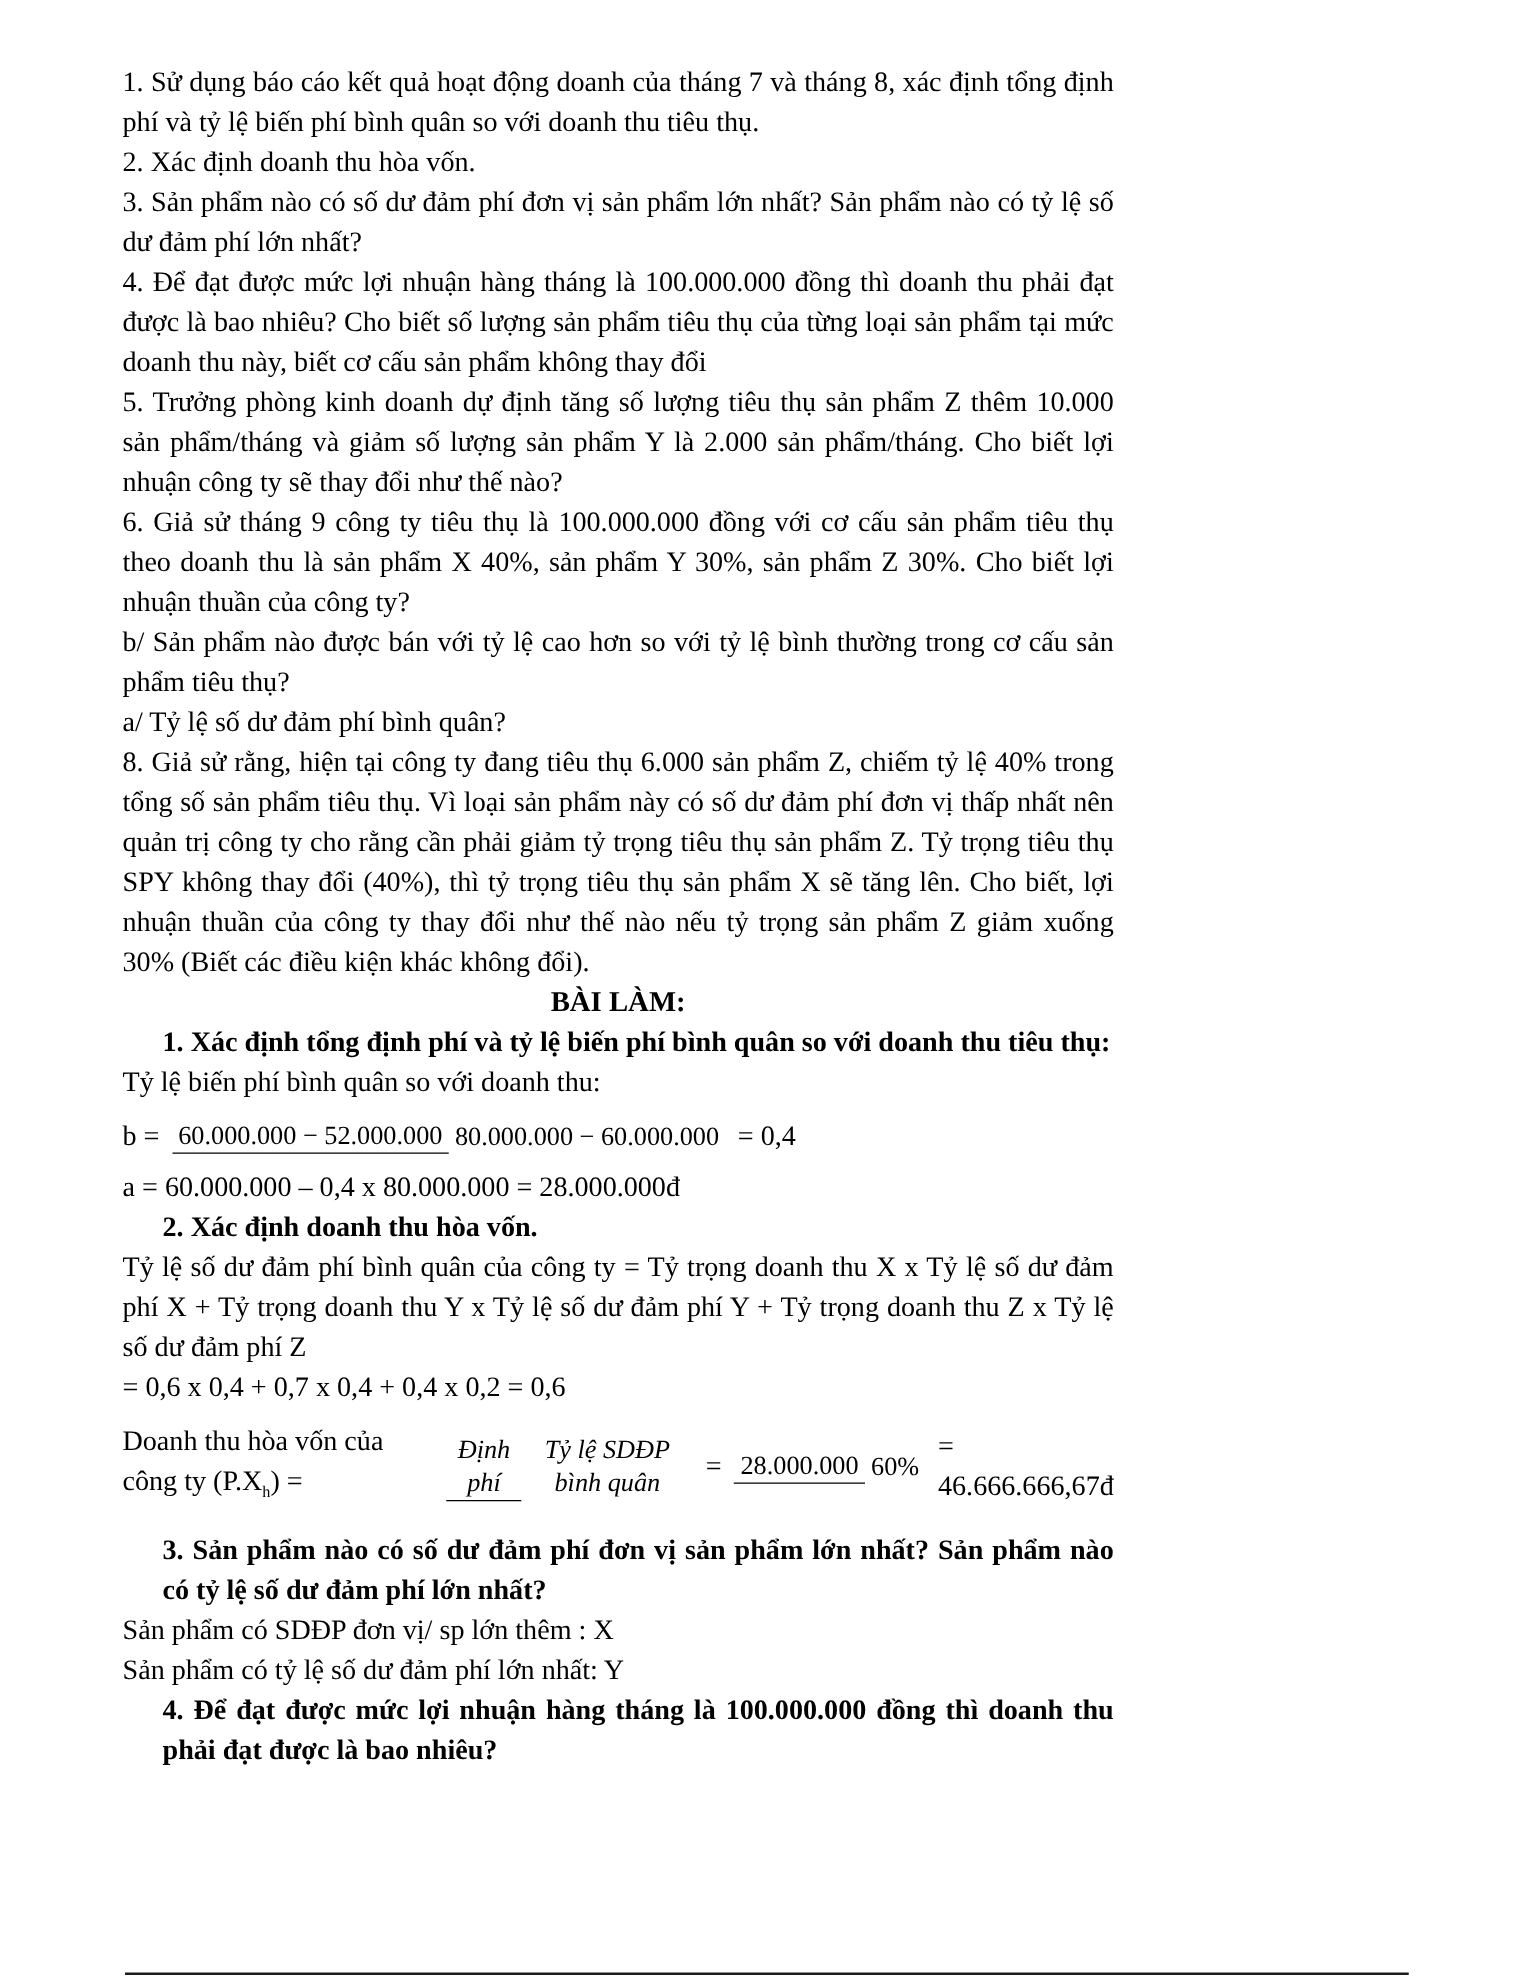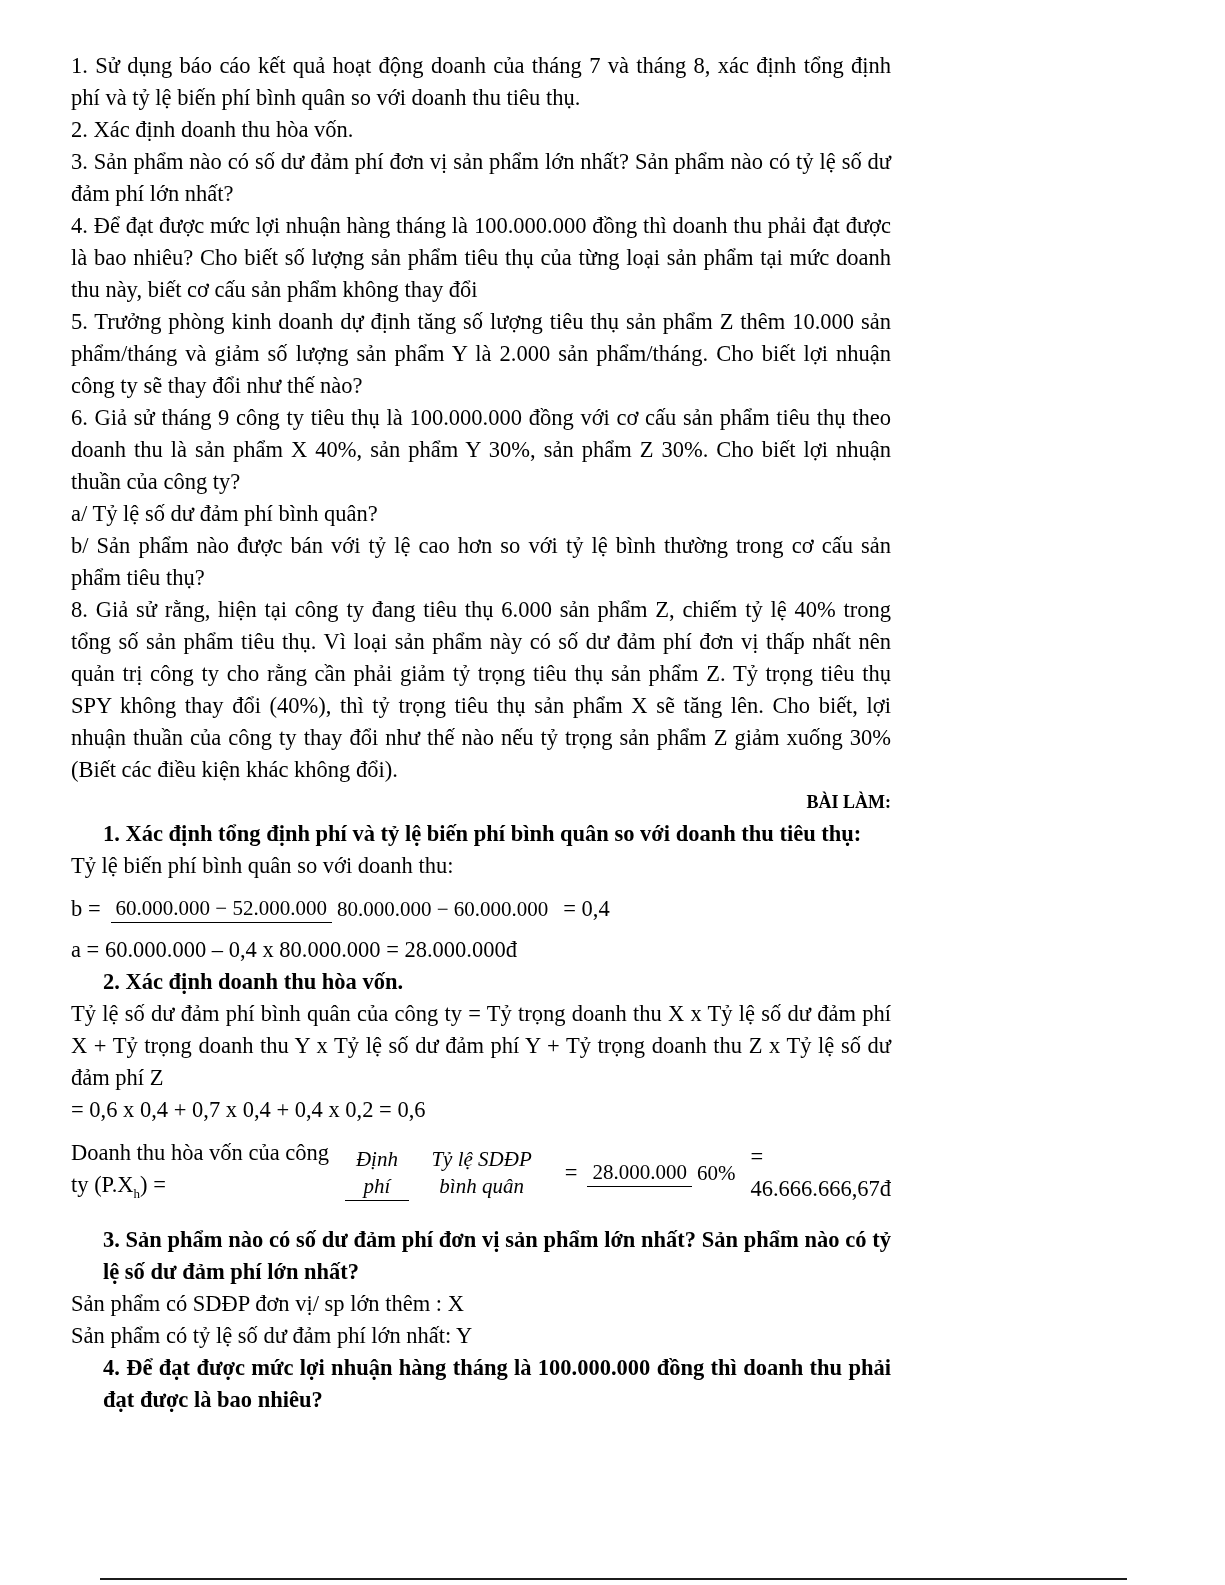--- a/index.html
+++ b/index.html
@@ -5,29 +5,29 @@
   * { margin:0; padding:0; box-sizing:border-box; }
   html, body { background:#ffffff; }
   body {
     width:1225px; height:1585px; position:relative; overflow:hidden;
     font-family:"Liberation Serif","DejaVu Serif",serif;
     color:#000;
   }
   .page {
     position:relative;
     width:1046px; height:1585px;
-    padding:50px 155px 0 71px;
+    padding:50px 155px 0 98px;
     font-size:22.5px;
     line-height:32px;
   }
   p.q, p.body { text-align:justify; }
   .bold { font-weight:bold;margin-left:32px; }
   .just { text-align:justify; }
   .center-head {
-    text-align:right; font-weight:bold; font-size:18px;
+    text-align:center; font-weight:bold; font-size:23px;
   }
   .formula {
     display:flex; align-items:center; gap:10px;
     margin:11px 0 9px 0;
   }
   .frac {
     display:inline-flex; flex-direction:row; align-items:center;
     text-align:center; font-size:21px; line-height:27px;
   }
   .frac .num { border-bottom:1.6px solid #000; padding:0 5px; }
@@ -44,22 +44,22 @@
 <body>
 
 <div class="page">
 
   <p class="q">1. Sử dụng báo cáo kết quả hoạt động doanh của tháng 7 và tháng 8, xác định tổng định phí và tỷ lệ biến phí bình quân so với doanh thu tiêu thụ.</p>
   <p class="q">2. Xác định doanh thu hòa vốn.</p>
   <p class="q">3. Sản phẩm nào có số dư đảm phí đơn vị sản phẩm lớn nhất? Sản phẩm nào có tỷ lệ số dư đảm phí lớn nhất?</p>
   <p class="q">4. Để đạt được mức lợi nhuận hàng tháng là 100.000.000 đồng thì doanh thu phải đạt được là bao nhiêu? Cho biết số lượng sản phẩm tiêu thụ của từng loại sản phẩm tại mức doanh thu này, biết cơ cấu sản phẩm không thay đổi</p>
   <p class="q">5. Trưởng phòng kinh doanh dự định tăng số lượng tiêu thụ sản phẩm Z thêm 10.000 sản phẩm/tháng và giảm số lượng sản phẩm Y là 2.000 sản phẩm/tháng. Cho biết lợi nhuận công ty sẽ thay đổi như thế nào?</p>
   <p class="q">6. Giả sử tháng 9 công ty tiêu thụ là 100.000.000 đồng với cơ cấu sản phẩm tiêu thụ theo doanh thu là sản phẩm X 40%, sản phẩm Y 30%, sản phẩm Z 30%. Cho biết lợi nhuận thuần của công ty?</p>
+  <p class="q">b/ Sản phẩm nào được bán với tỷ lệ cao hơn so với tỷ lệ bình  thường trong cơ cấu sản phẩm tiêu thụ?</p>
   <p class="q">a/ Tỷ lệ số dư đảm phí bình quân?</p>
-  <p class="q">b/ Sản phẩm nào được bán với tỷ lệ cao hơn so với tỷ lệ bình  thường trong cơ cấu sản phẩm tiêu thụ?</p>
   <p class="q">8. Giả sử rằng, hiện tại công ty đang tiêu thụ 6.000 sản phẩm Z, chiếm tỷ lệ 40% trong tổng số sản phẩm tiêu thụ. Vì loại sản phẩm này có số dư đảm phí đơn vị thấp nhất nên quản trị công ty cho rằng cần phải giảm tỷ trọng tiêu thụ sản phẩm Z. Tỷ trọng tiêu thụ SPY không thay đổi (40%), thì tỷ trọng tiêu thụ sản phẩm X sẽ tăng lên. Cho biết, lợi nhuận thuần của công ty thay đổi như thế nào nếu tỷ trọng sản phẩm Z giảm xuống 30% (Biết các điều kiện khác không đổi).</p>
 
   <h3 class="center-head">BÀI LÀM:</h3>
 
   <p class="bold just">1. Xác định tổng định phí và tỷ lệ biến phí bình quân so với doanh thu tiêu thụ:</p>
   <p class="body">Tỷ lệ biến phí bình quân so với doanh thu:</p>
 
   <div class="formula">
     <span>b =</span>
     <span class="frac">

